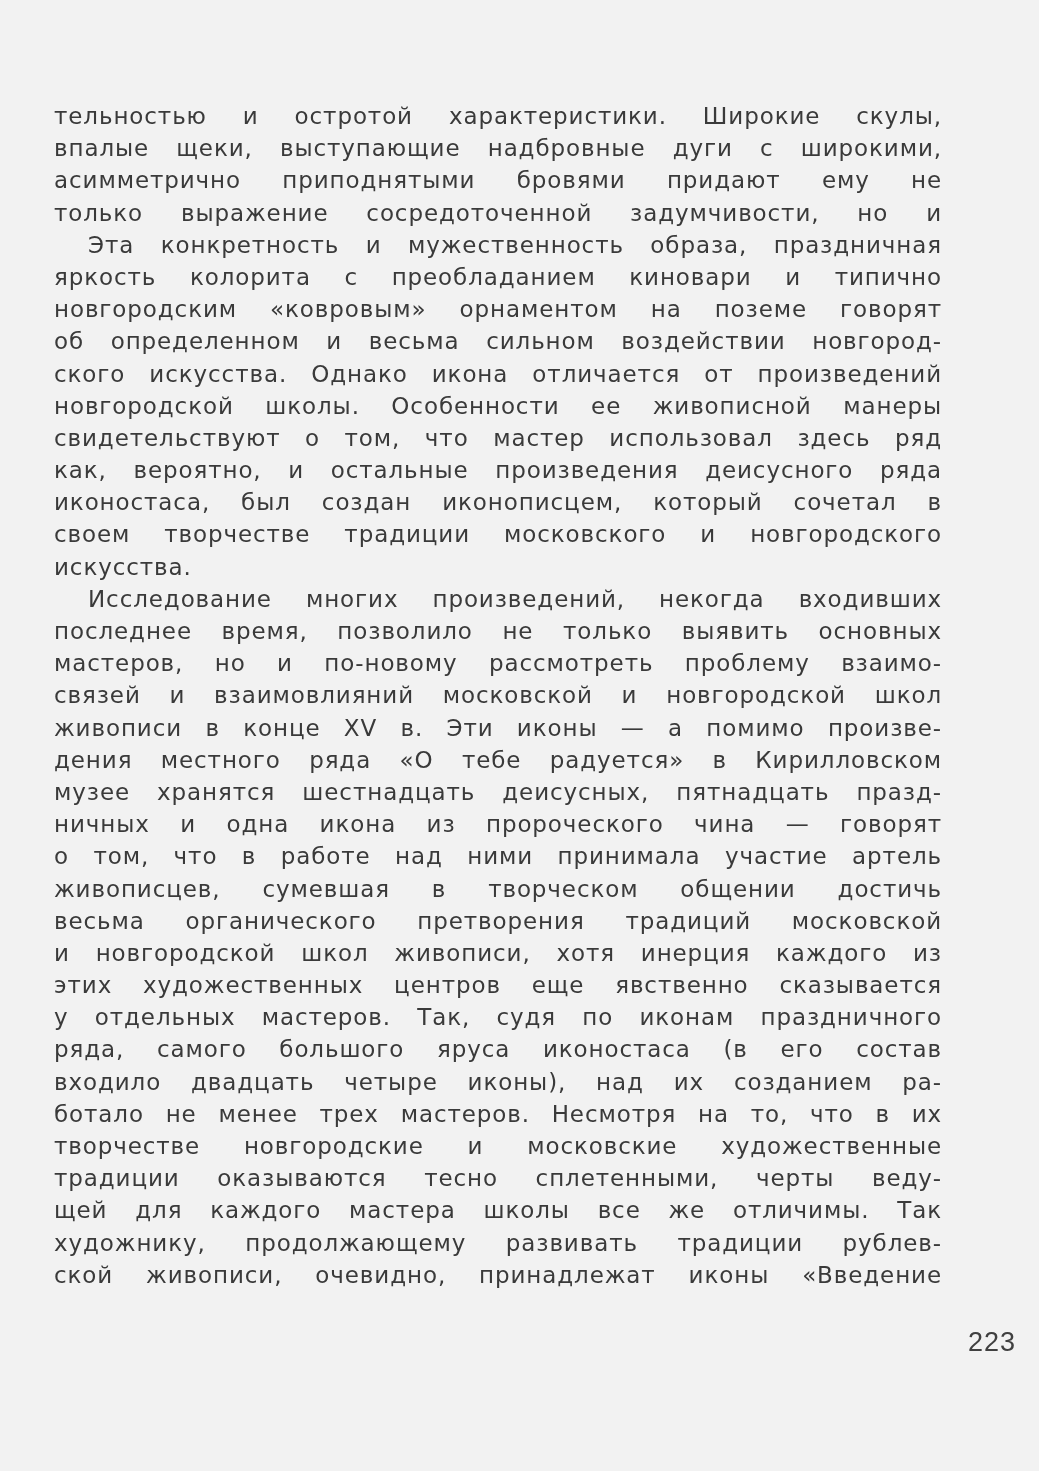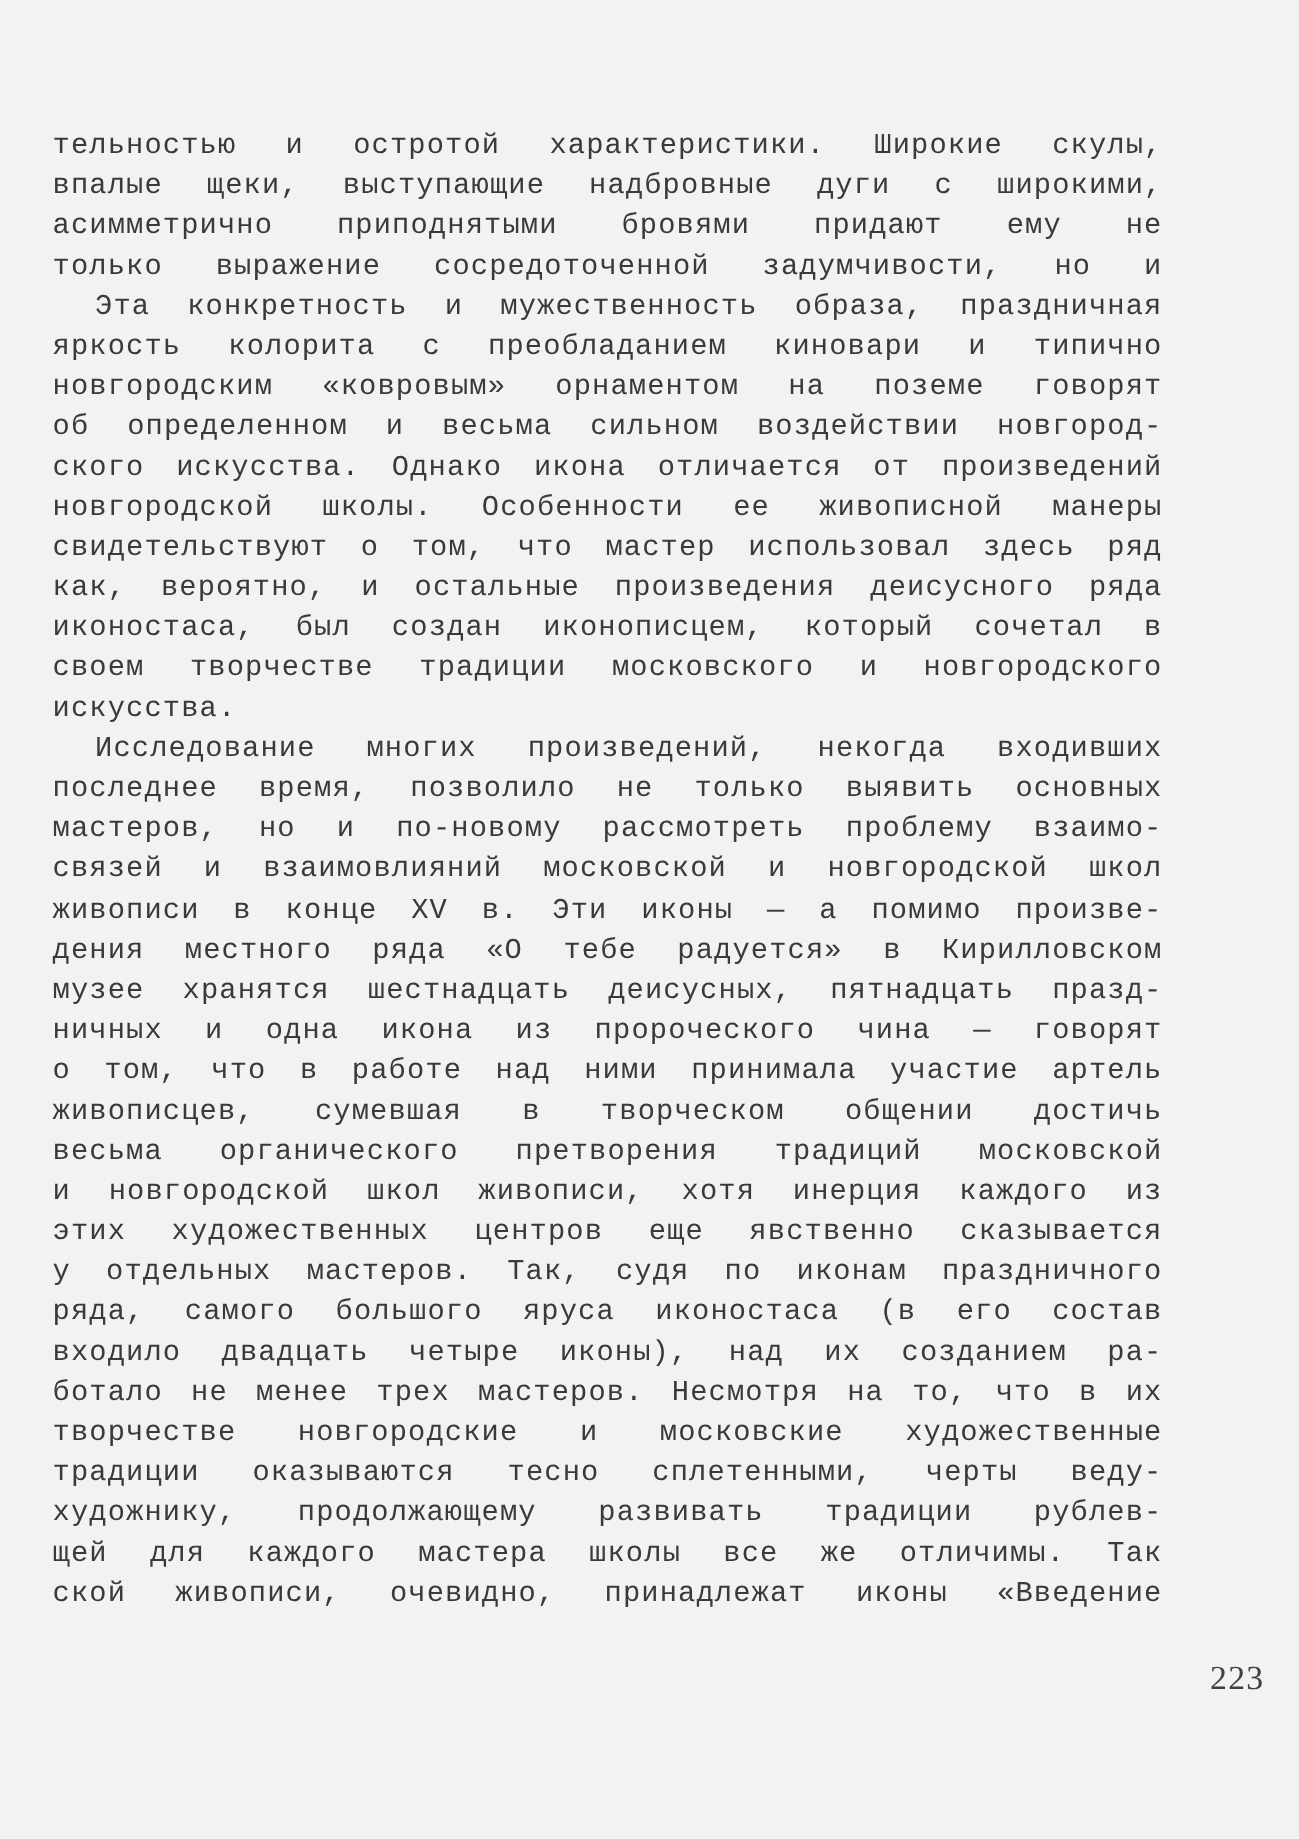--- a/index.html
+++ b/index.html
@@ -10,24 +10,23 @@
       width: 1039px;
       height: 1471px;
       background: #f2f2f2;
       position: relative;
       overflow: hidden;
       font-family: "DejaVu Sans", sans-serif;
       color: #3a3a3a;
     }
     .page {
       position: absolute;
-      left: 42px;
+      left: 54px;
       top: 100px;
       width: 888px;
-      font-family: Liberation Mono, monospace;
     }
     .line {
       display: block;
       height: 32.2px;
       line-height: 32.2px;
       font-size: 23px;
       letter-spacing: 0.9px;
       white-space: nowrap;
       text-align: justify;
       text-align-last: justify;
@@ -40,21 +39,21 @@
       padding-left: 34px;
       box-sizing: border-box;
     }
     .page-number {
       position: absolute;
       left: 968px;
       top: 1327px;
       font-size: 27px;
       letter-spacing: 1px;
       color: #404040;
-      font-family: Liberation Serif, serif;
+      font-family: Liberation Sans, sans-serif;
     }
   </style>
 </head>
 <body>
 
 <div class="page">
 
   <div>
     <span class="line">тельностью и остротой характеристики. Широкие скулы,</span>
     <span class="line">впалые щеки, выступающие надбровные дуги с широкими,</span>
@@ -89,19 +88,19 @@
     <span class="line">живописцев, сумевшая в творческом общении достичь</span>
     <span class="line">весьма органического претворения традиций московской</span>
     <span class="line">и новгородской школ живописи, хотя инерция каждого из</span>
     <span class="line">этих художественных центров еще явственно сказывается</span>
     <span class="line">у отдельных мастеров. Так, судя по иконам праздничного</span>
     <span class="line">ряда, самого большого яруса иконостаса (в его состав</span>
     <span class="line">входило двадцать четыре иконы), над их созданием ра-</span>
     <span class="line">ботало не менее трех мастеров. Несмотря на то, что в их</span>
     <span class="line">творчестве новгородские и московские художественные</span>
     <span class="line">традиции оказываются тесно сплетенными, черты веду-</span>
+    <span class="line">щей для каждого мастера школы все же отличимы. Так</span>
     <span class="line">художнику, продолжающему развивать традиции рублев-</span>
-    <span class="line">щей для каждого мастера школы все же отличимы. Так</span>
     <span class="line">ской живописи, очевидно, принадлежат иконы «Введение</span>
   </div>
 </div>
 
 <div class="page-number">223</div>
 
 </body></html>

